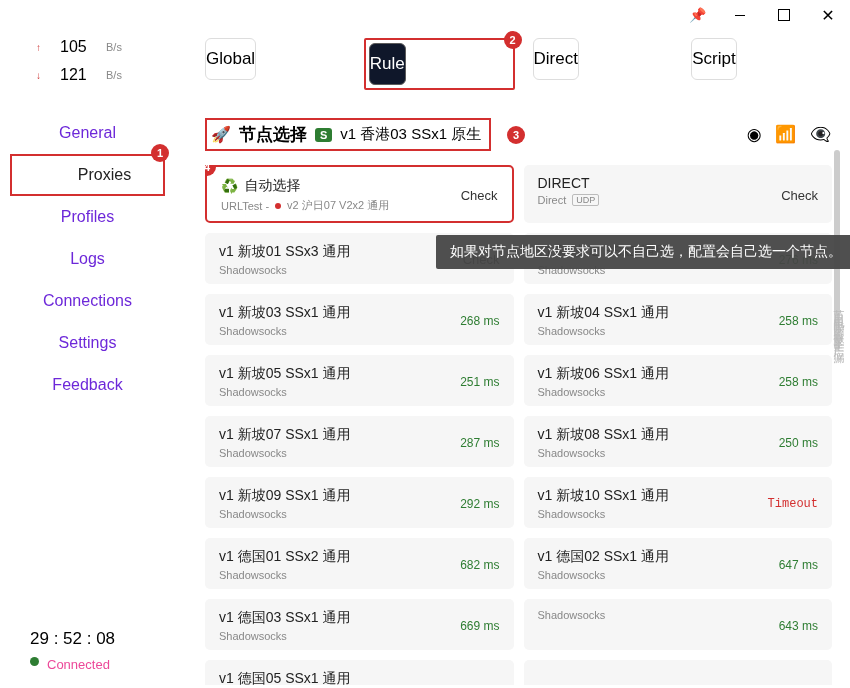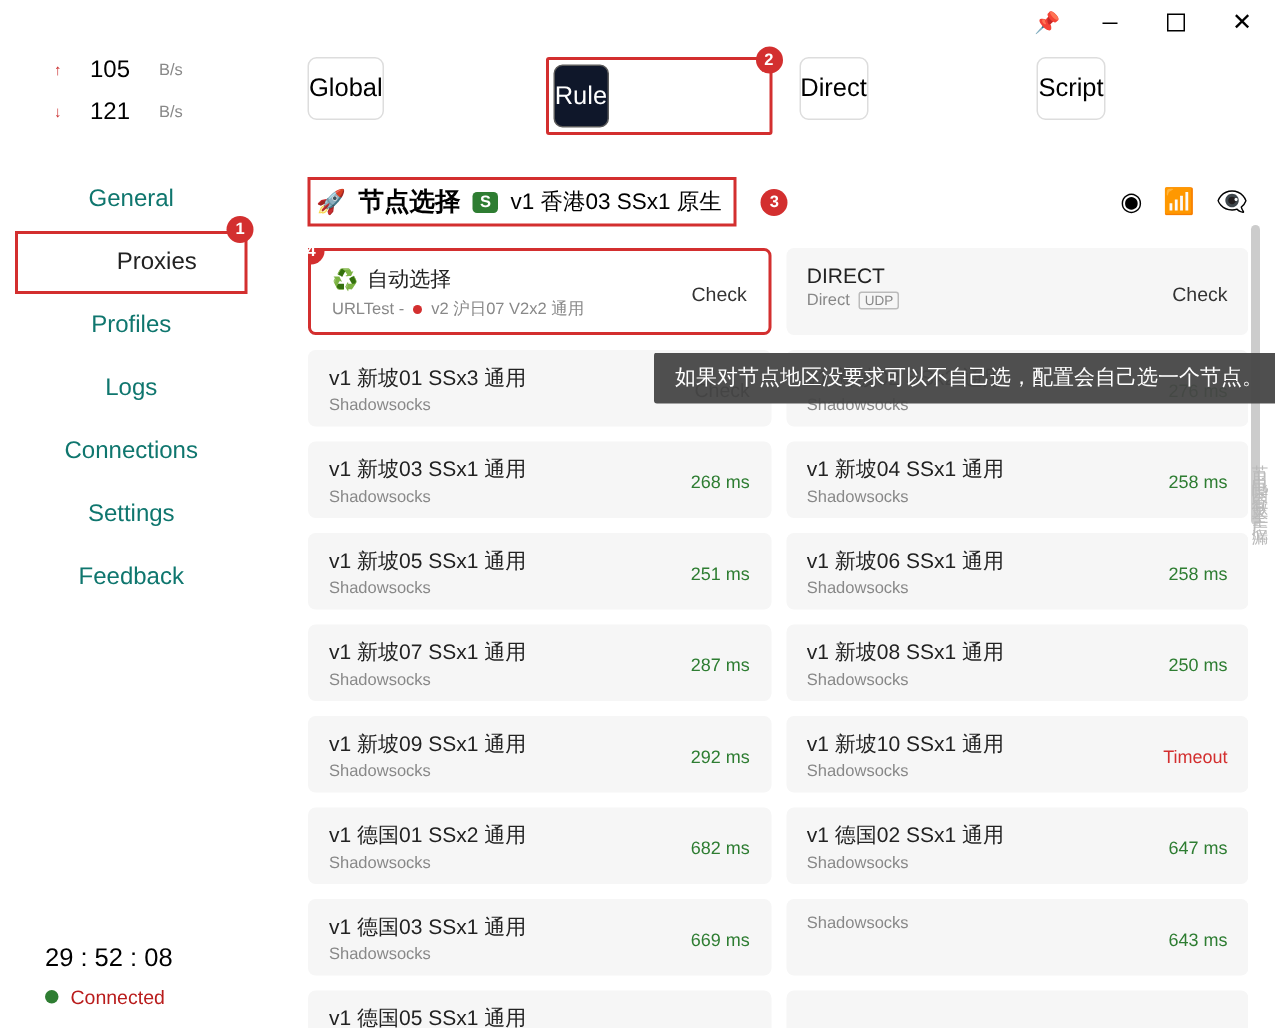--- a/index.html
+++ b/index.html
@@ -15,27 +15,27 @@
 .app { display: flex; height: 658px; }
 
 .sidebar { width: 175px; display: flex; flex-direction: column; padding-top: 8px; }
 .speed { padding: 0 0 18px 36px; font-size: 13px; }
 .speed-row { display: flex; align-items: center; gap: 16px; margin-bottom: 10px; }
 .arrow { color: #c33; font-size: 10px; width: 8px; }
 .speed-val { font-size: 16px; width: 30px; }
 .speed-unit { font-size: 11px; color: #888; }
 
 .nav { flex: 1; }
-.nav-item { height: 42px; display: flex; align-items: center; justify-content: center; font-size: 16px; color: #0f766e; cursor: pointer; position: relative; }
+.nav-item { height: 42px; display: flex; align-items: center; justify-content: center; font-size: 16px; color: #6d28d9; cursor: pointer; position: relative; }
 .nav-item.active { color: #222; }
 .nav-item.boxed { border: 2px solid #d32f2f; margin: 0 10px; padding-left: 34px; }
 
 .status { padding: 12px 0 16px 30px; }
 .timer { font-size: 17px; margin-bottom: 8px; }
-.conn { display: flex; align-items: center; gap: 8px; font-size: 13px; color: #b91c1c; }
+.conn { display: flex; gap: 8px; font-size: 13px; color: #ec4899; }
 .dot { width: 9px; height: 9px; border-radius: 50%; background: #2e7d32; }
 
 .main { flex: 1; padding: 8px 18px 0 30px; overflow: hidden; position: relative; }
 
 .modes { display: flex; gap: 18px; margin-bottom: 28px; position: relative; }
 .mode-btn { flex: 1; height: 42px; border: 1px solid #ddd; border-radius: 6px; background: #fff; font-size: 17px; cursor: pointer; display: flex; align-items: center; justify-content: center; }
 .mode-btn.active { background: #0f172a; color: #fff; border-color: #5a5a5a; }
 .mode-wrap { flex: 1; position: relative; }
 .mode-wrap.boxed { border: 2px solid #d32f2f; padding: 3px; border-radius: 2px; }
 .mode-wrap.boxed .mode-btn { margin: 0; }
@@ -51,21 +51,21 @@
 
 .grid { display: grid; grid-template-columns: 1fr 1fr; gap: 10px; overflow-y: auto; height: 520px; }
 .card { background: #f6f6f6; border-radius: 5px; padding: 10px 14px 8px; display: flex; justify-content: space-between; align-items: flex-start; cursor: pointer; position: relative; }
 .card.boxed { border: 2px solid #d32f2f; background: #fff; }
 .card-left { display: flex; flex-direction: column; gap: 3px; }
 .card-title { font-size: 14px; color: #222; display: flex; align-items: center; gap: 6px; }
 .card-sub { font-size: 11px; color: #888; display: flex; align-items: center; gap: 6px; }
 .reddot { width: 6px; height: 6px; background: #d32f2f; border-radius: 50%; display: inline-block; }
 .udp { border: 1px solid #bbb; font-size: 9px; padding: 0 3px; border-radius: 2px; color: #888; }
 .latency { font-size: 12px; color: #2e7d32; align-self: center; }
-.latency.timeout { color: #d32f2f; }
+.latency.timeout { color: #d32f2f; font-family: Liberation Mono, monospace; }
 .latency.check { color: #333; font-size: 13px; }
 
 .annotation { position: absolute; width: 18px; height: 18px; background: #d32f2f; color: #fff; border-radius: 50%; font-size: 11px; font-weight: 700; display: flex; align-items: center; justify-content: center; z-index: 10; }
 
 .tooltip { position: absolute; background: rgba(70,70,70,0.95); color: #fff; padding: 8px 14px; font-size: 14px; border-radius: 2px; z-index: 20; white-space: nowrap; }
 
 .side-chars { position: absolute; right: 4px; top: 300px; font-size: 11px; color: #bbb; writing-mode: vertical-rl; letter-spacing: 4px; }
 
 .scrollbar { position: absolute; right: 10px; top: 120px; width: 6px; height: 200px; background: #ccc; border-radius: 3px; }
 </style>

